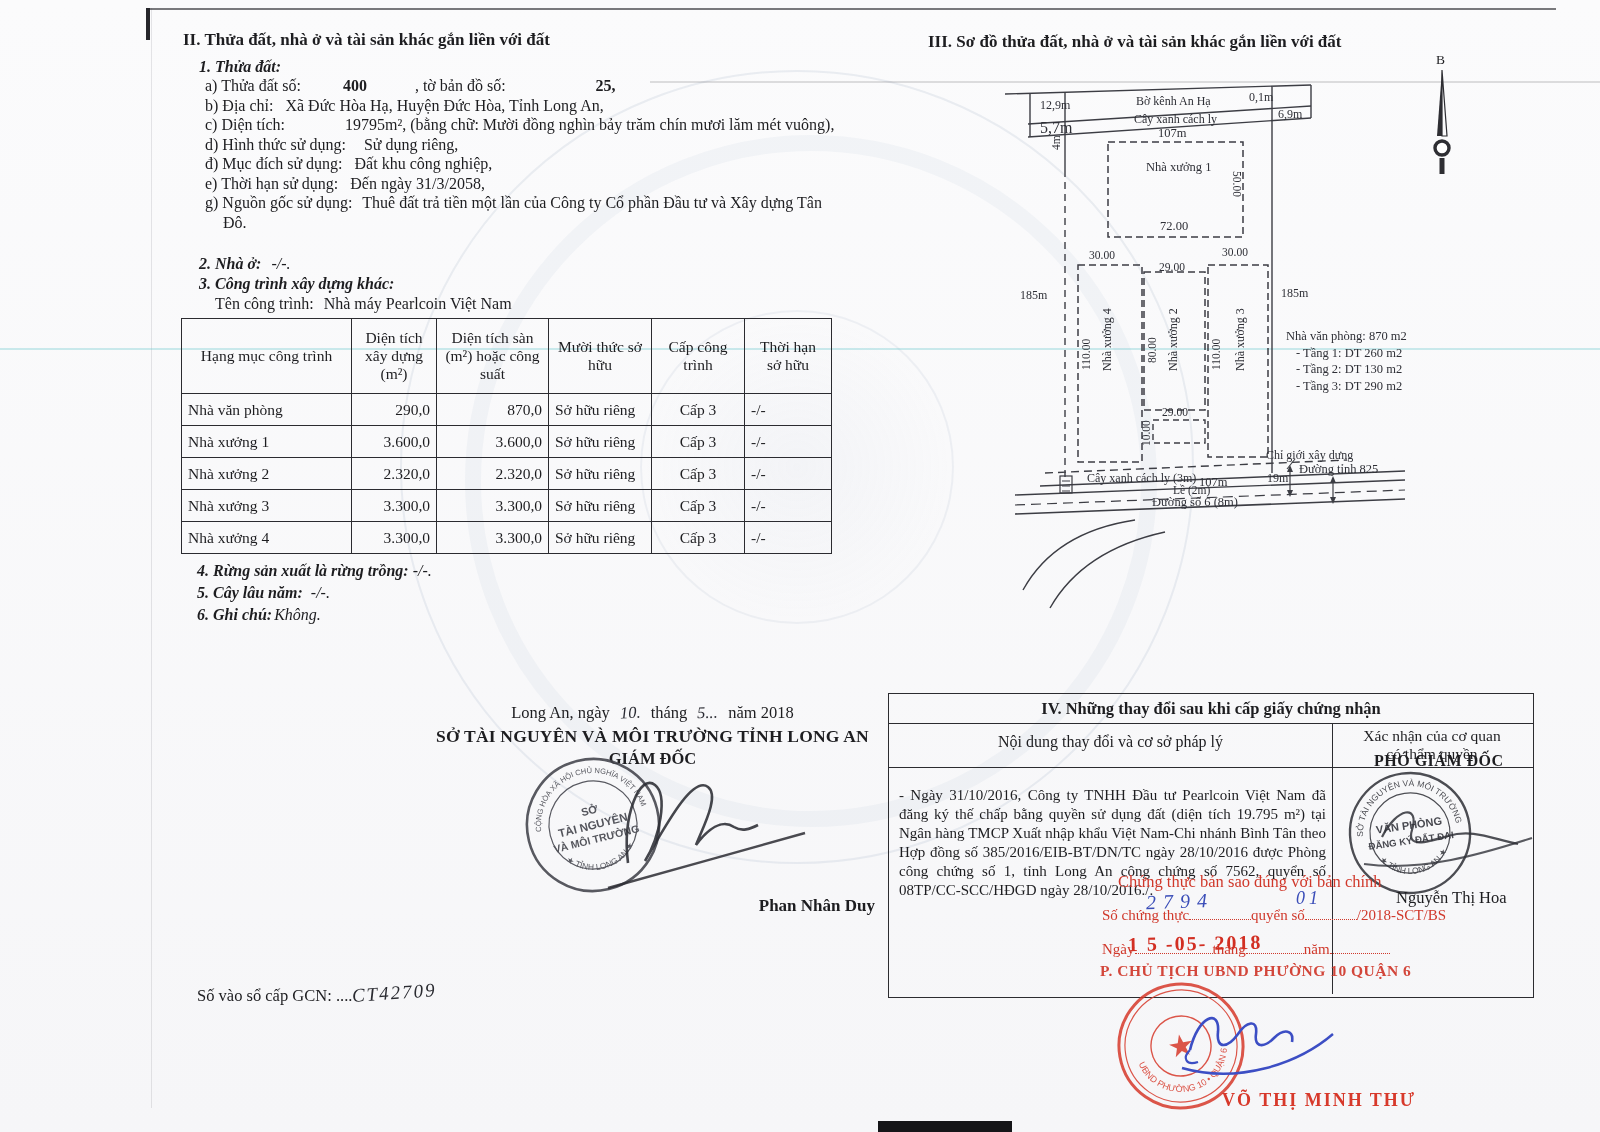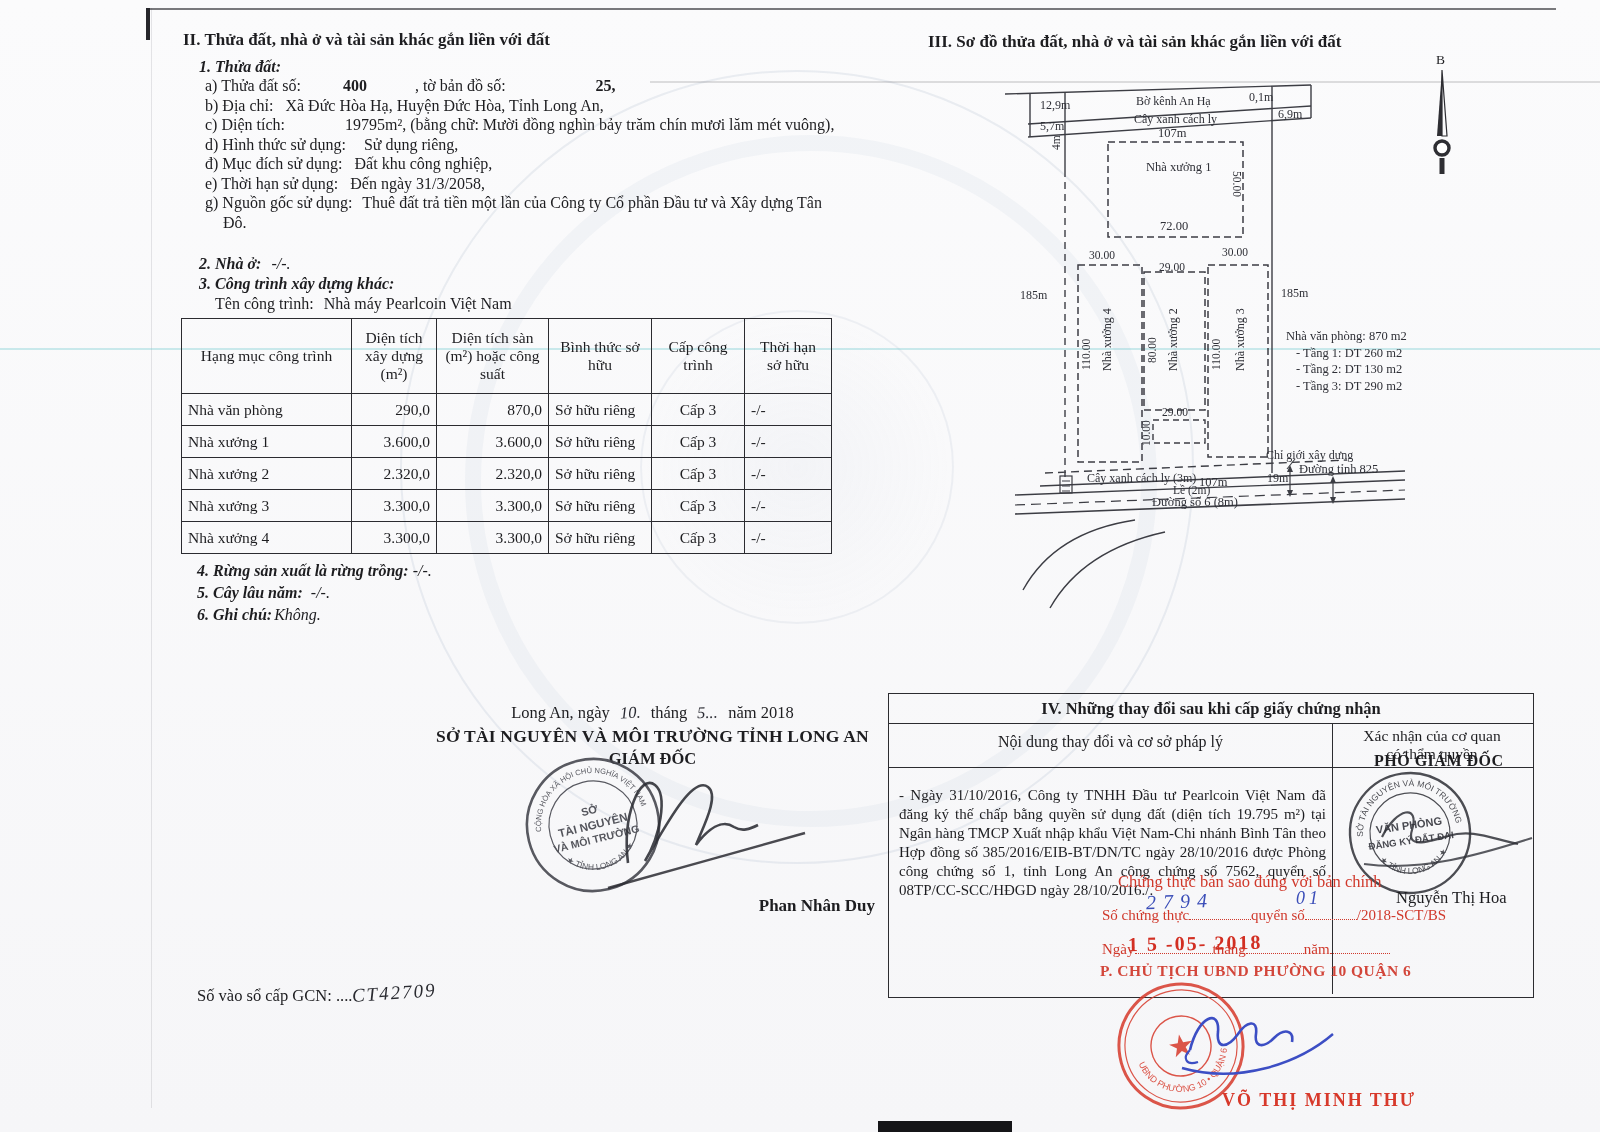--- a/index.html
+++ b/index.html
@@ -84,21 +84,21 @@
         <col style="width:112px">
         <col style="width:103px">
         <col style="width:93px">
         <col style="width:87px">
       </colgroup>
     <tbody>
         <tr>
       <th>Hạng mục công trình</th>
       <th>Diện tích xây dựng (m²)</th>
       <th>Diện tích sàn (m²) hoặc công suất</th>
-      <th>Bình thức sở hữu</th>
+      <th>Mười thức sở hữu</th>
       <th>Cấp công trình</th>
       <th>Thời hạn sở hữu</th>
     </tr>
     <tr>
       <td>Nhà văn phòng</td>
           <td class="num">290,0</td>
           <td class="num">870,0</td>
           <td>Sở hữu riêng</td>
           <td class="ctr">Cấp 3</td>
           <td>-/-</td>
@@ -224,21 +224,21 @@
       <polygon points="292,392 298,392 295,385"></polygon>
       <polygon points="292,410 298,410 295,417"></polygon>
       <polygon points="335,403 341,403 338,396"></polygon>
       <polygon points="335,417 341,417 338,424"></polygon>
     </g>
   </svg>
 
   <span class="lab" style="left:1040px;top:98px;font-size:12px;">12,9m</span>
   <span class="lab" style="left:1136px;top:94px;font-size:12px;">Bờ kênh An Hạ</span>
   <span class="lab" style="left:1249px;top:90px;font-size:12px;">0,1m</span>
-  <span class="lab" style="left:1040px;top:119px;font-size:12px;">5,7m</span>
+  <span class="lab" style="left:1040px;top:119px;font-size:16px;">5,7m</span>
   <span class="lab" style="left:1134px;top:112px;font-size:12px;">Cây xanh cách ly</span>
   <span class="lab" style="left:1278px;top:107px;font-size:12px;">6,9m</span>
   <span class="lab" style="left:1158px;top:126px;font-size:12.5px;">107m</span>
   <span class="lab vt" style="left:1050px;top:131px;height:24px;width:13px;">4m</span>
   <span class="lab" style="left:1020px;top:288px;font-size:12px;">185m</span>
   <span class="lab" style="left:1281px;top:286px;font-size:12px;">185m</span>
   <span class="lab" style="left:1146px;top:160px;font-size:12.5px;">Nhà xưởng 1</span>
   <span class="lab vd" style="left:1229px;top:162px;height:44px;width:14px;">50.00</span>
   <span class="lab" style="left:1160px;top:219px;font-size:12.5px;">72.00</span>
   <span class="lab" style="left:1089px;top:249px;">30.00</span>

